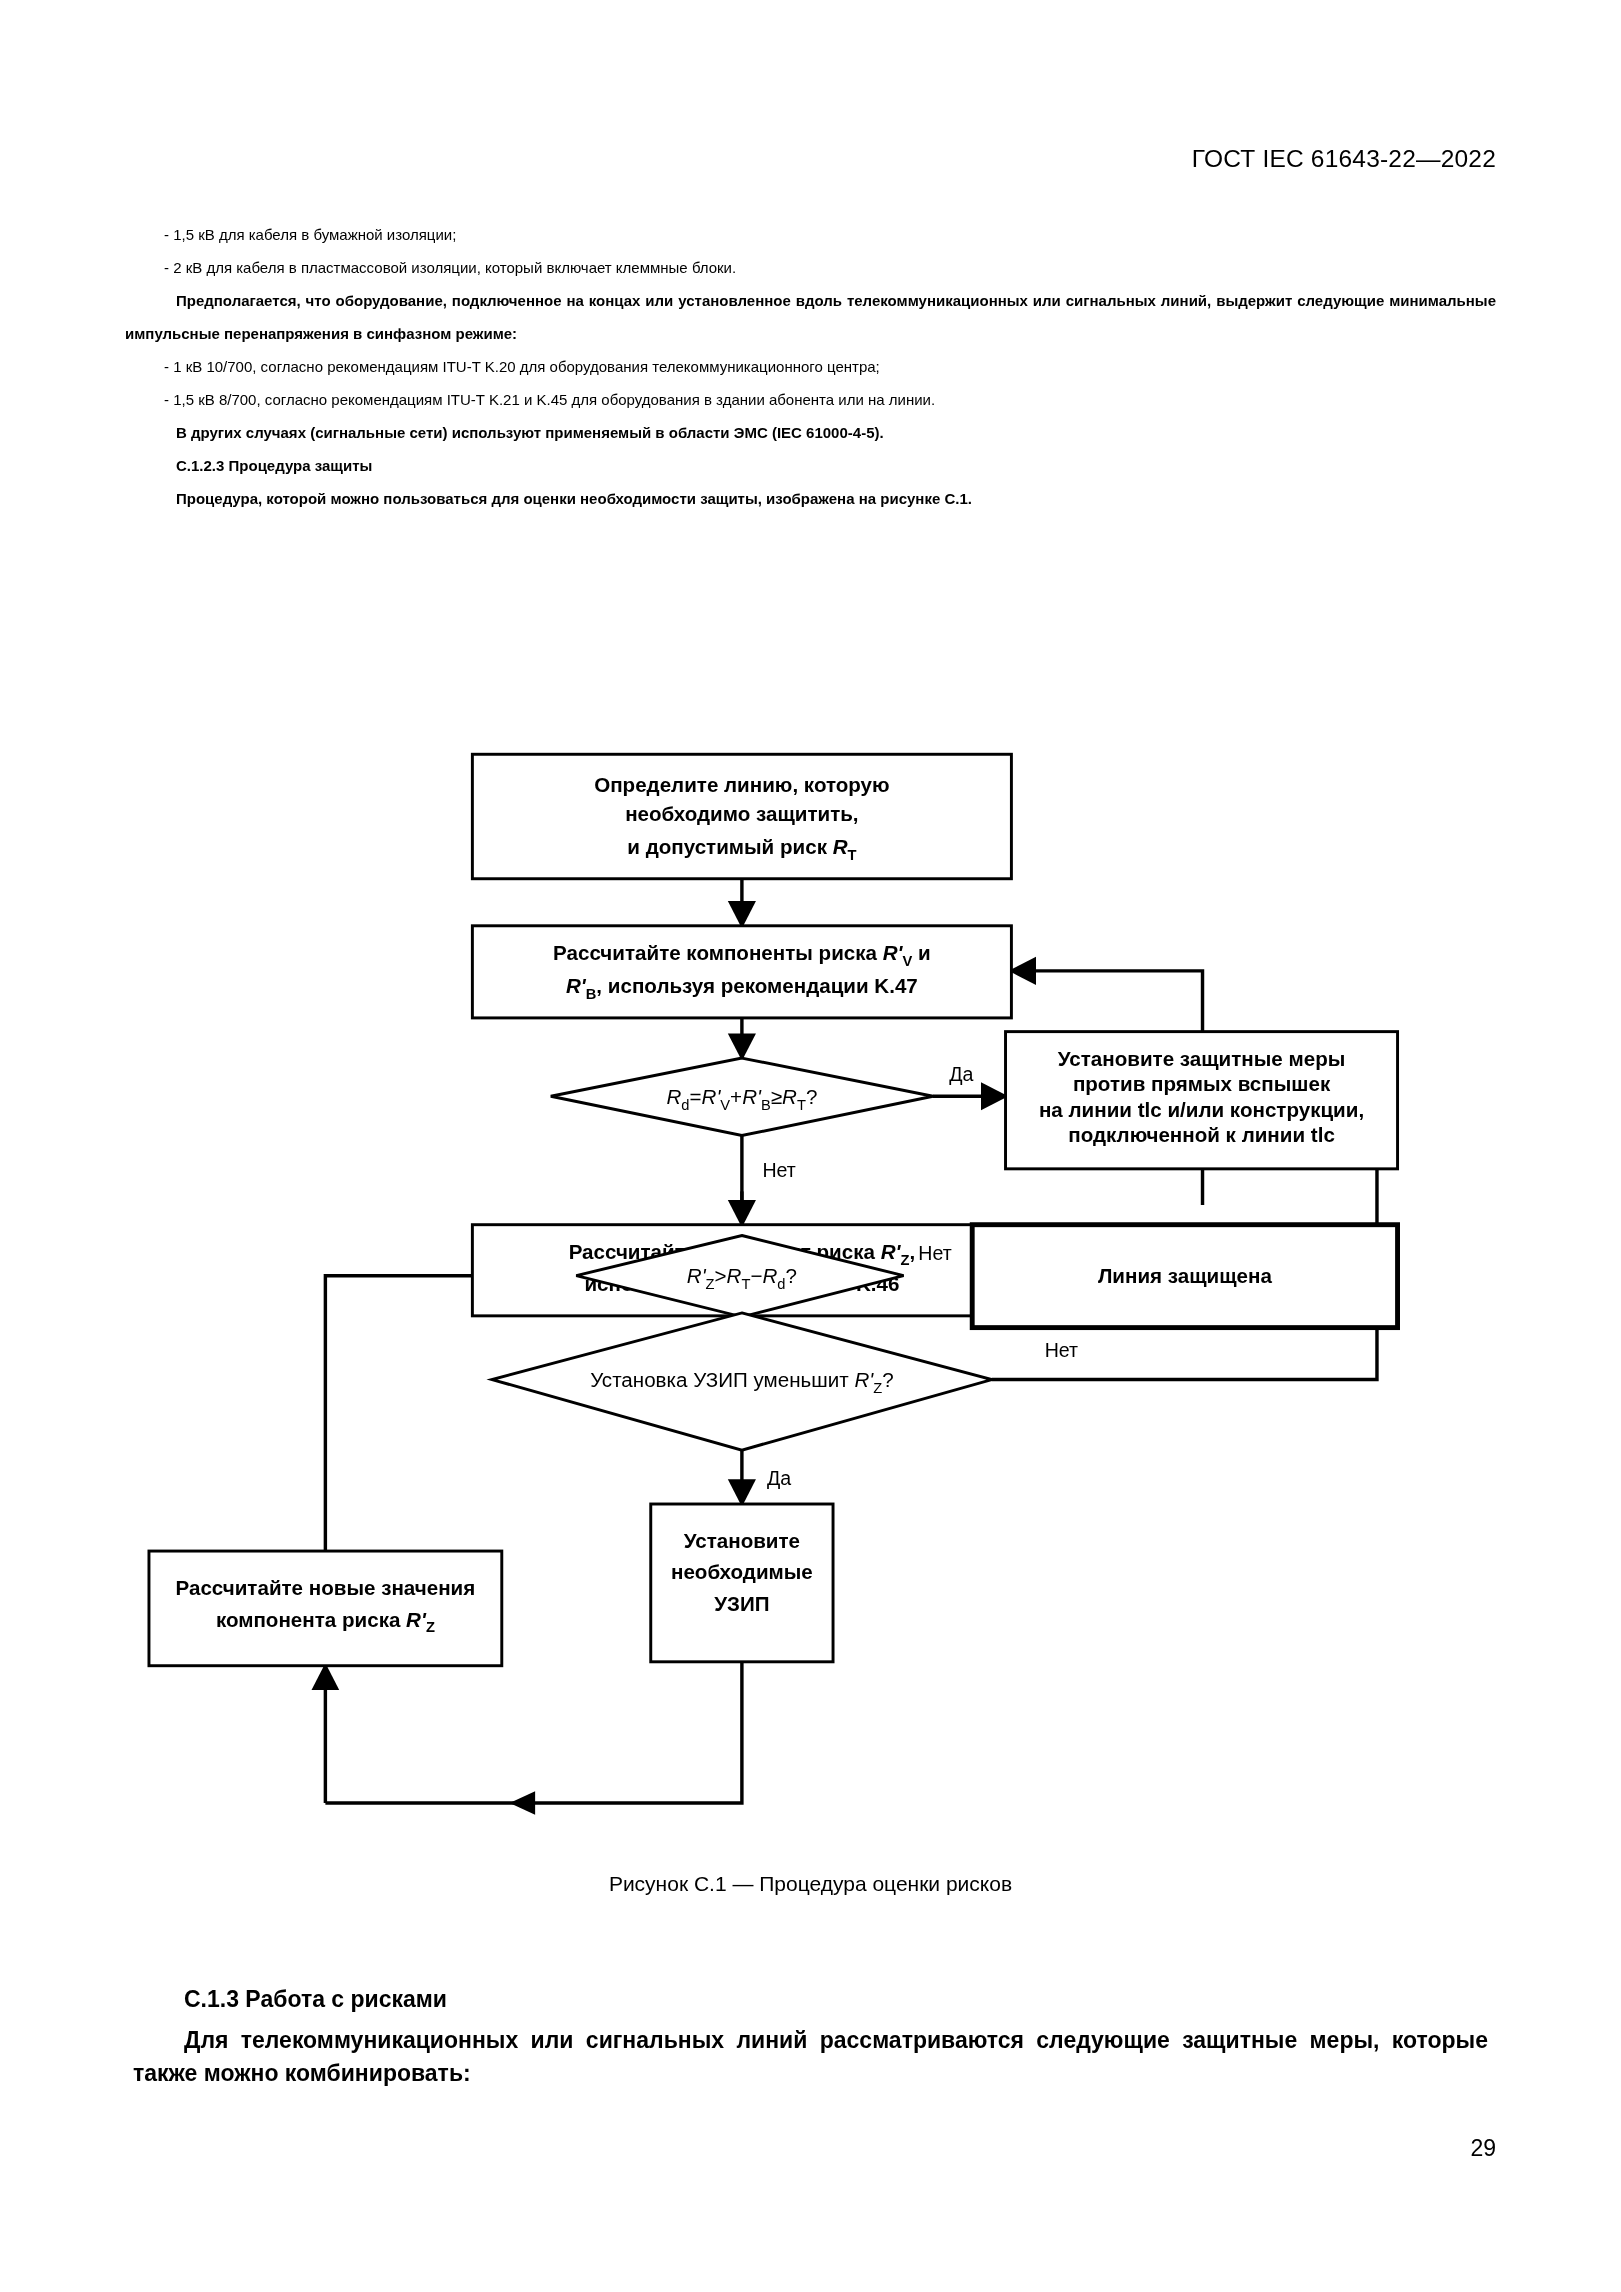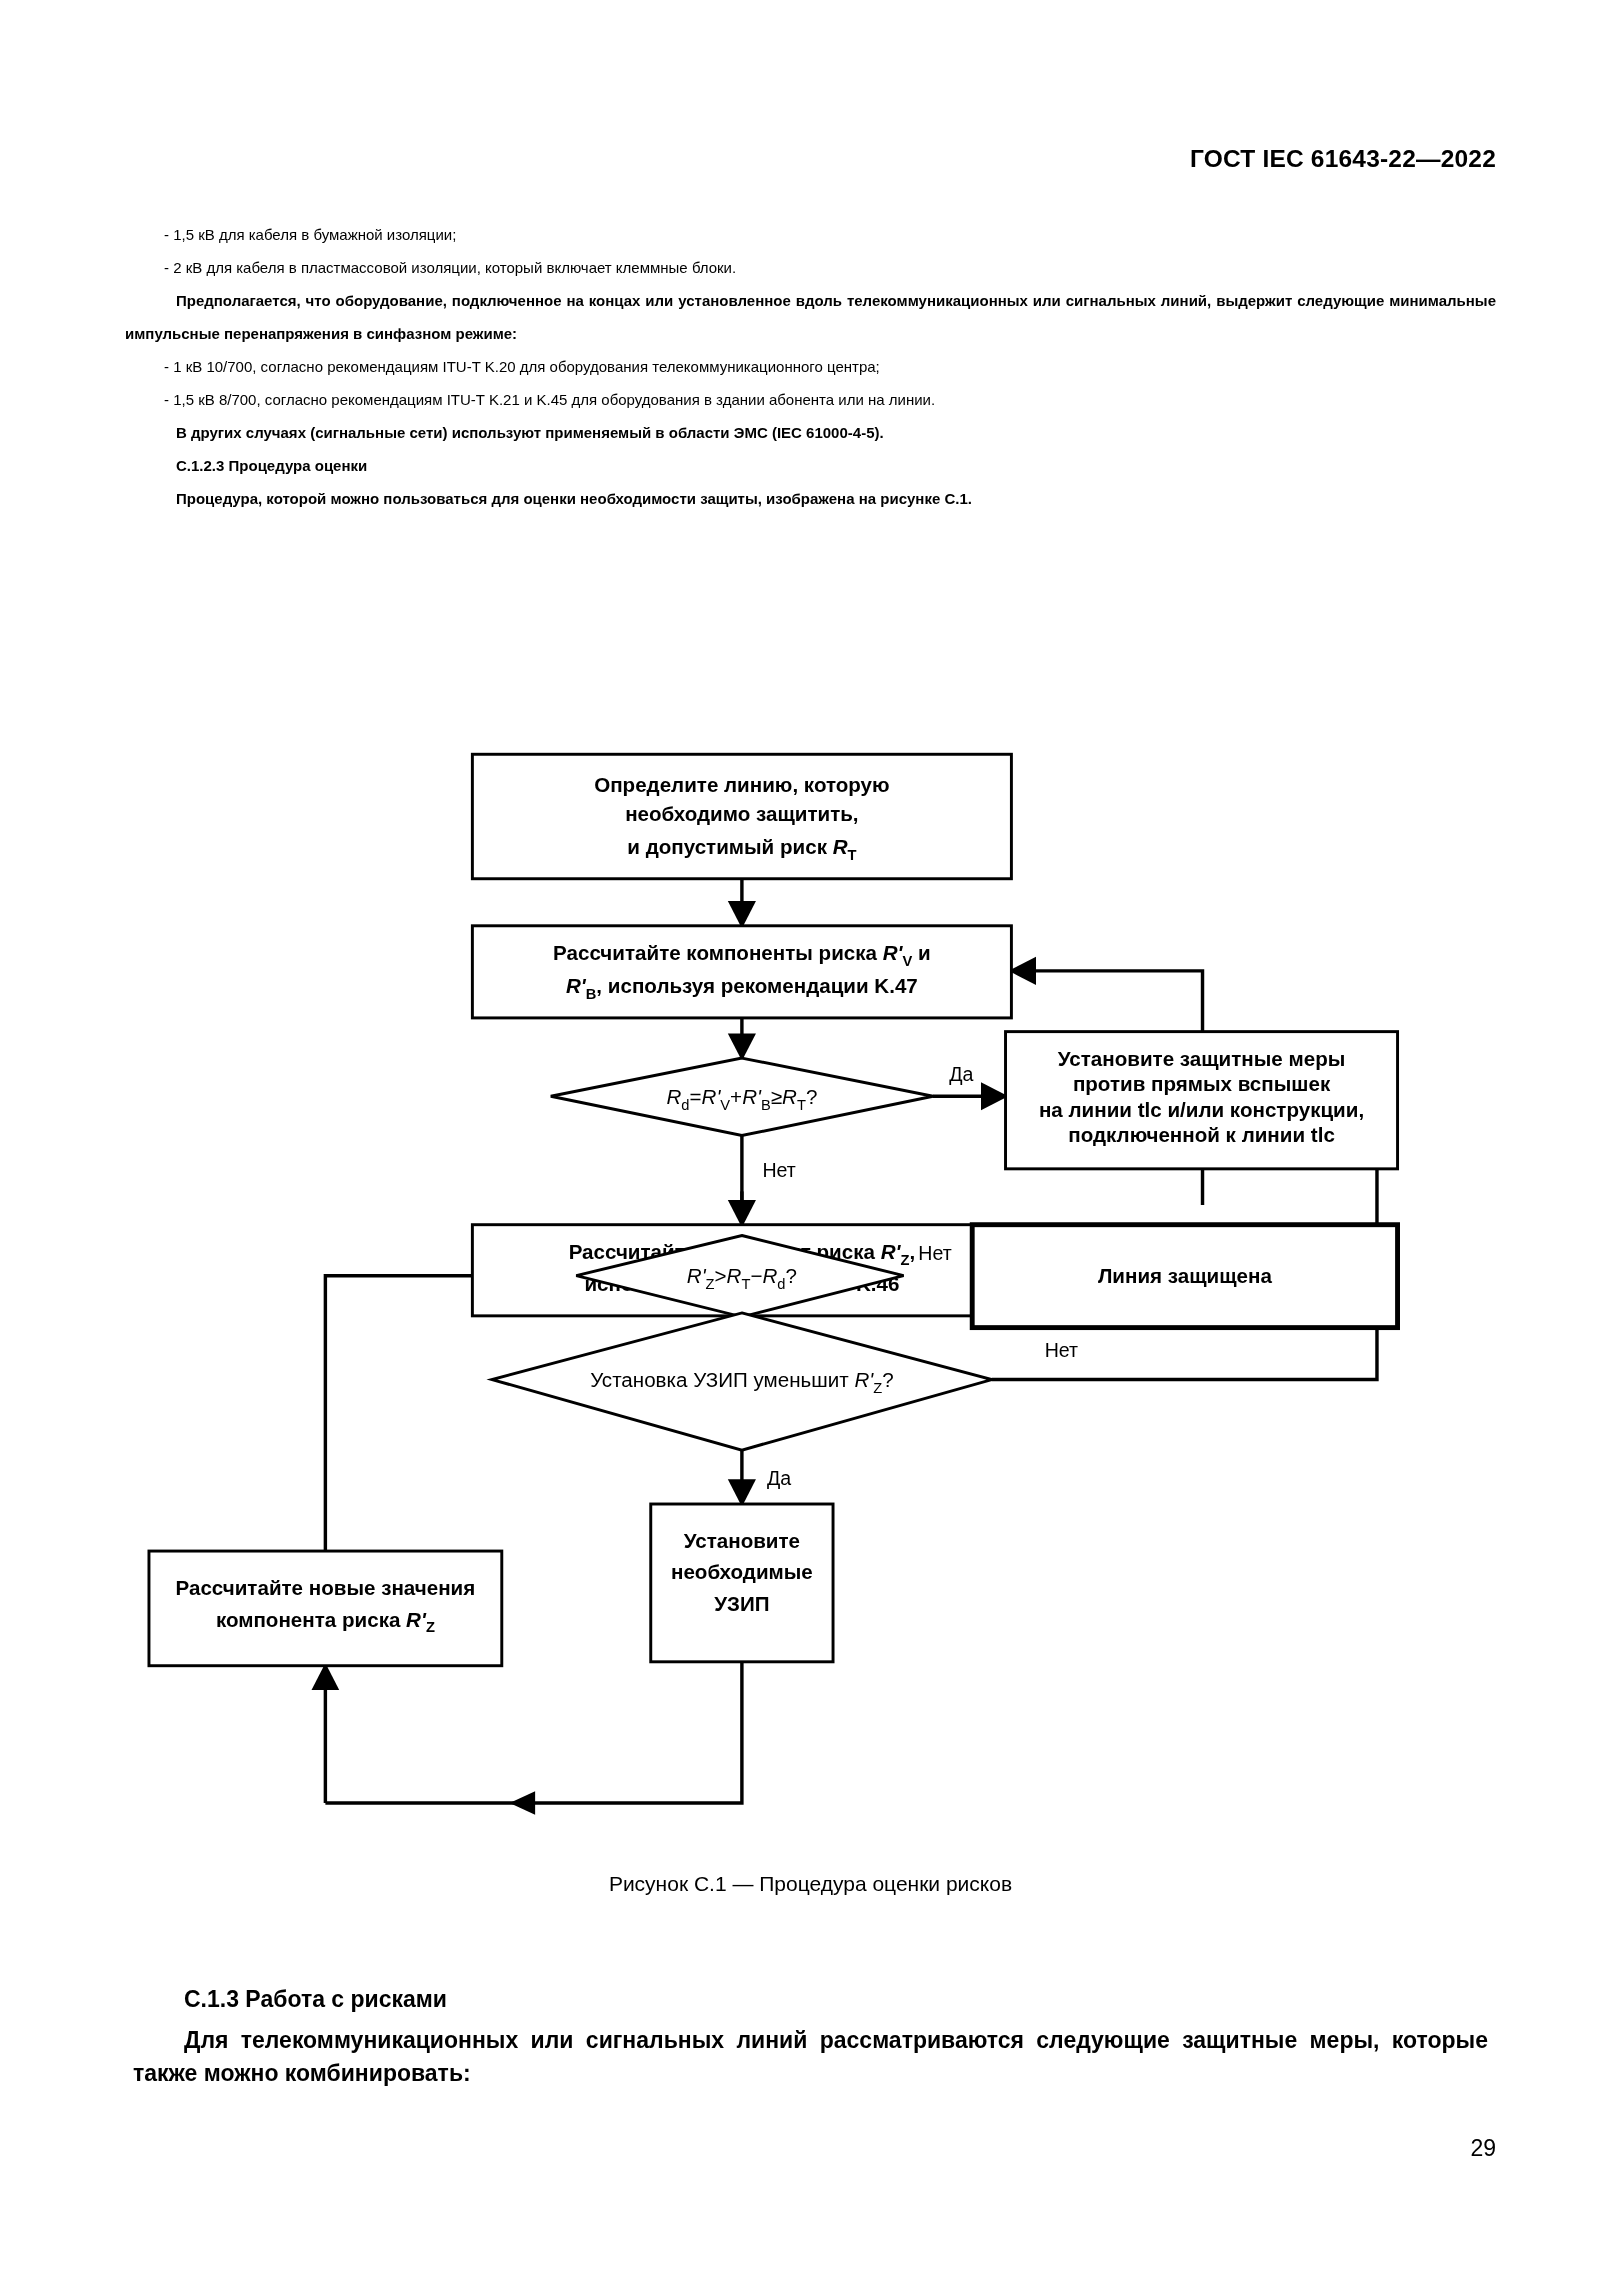--- a/index.html
+++ b/index.html
@@ -13,21 +13,21 @@
   }
   .page{
     position:absolute;inset:0;
     padding:0;
   }
   
   .runhead{
     position:absolute;
     top:145px; right:125px;
     font-size:24.5px;
-    font-weight:bold;
+    font-weight:normal;
     letter-spacing:0.2px;
     white-space:nowrap;
   }
   
   .textblock{
     position:absolute;
     left:125px; right:125px;
     top:218px;
     font-size:15px;
     line-height:33px;
@@ -89,21 +89,21 @@
 
   <div class="runhead">ГОСТ IEC 61643-22—2022</div>
 
   <div class="textblock">
     <p class="p-dash">- 1,5 кВ для кабеля в бумажной изоляции;</p>
     <p class="p-dash">- 2 кВ для кабеля в пластмассовой изоляции, который включает клеммные блоки.</p>
     <p class="p-ind">Предполагается, что оборудование, подключенное на концах или установленное вдоль телекоммуникацион­ных или сигнальных линий, выдержит следующие минимальные импульсные перенапряжения в синфазном режи­ме:</p>
     <p class="p-dash">- 1 кВ 10/700, согласно рекомендациям ITU-T K.20 для оборудования телекоммуникационного центра;</p>
     <p class="p-dash">- 1,5 кВ 8/700, согласно рекомендациям ITU-T K.21 и K.45 для оборудования в здании абонента или на линии.</p>
     <p class="p-ind">В других случаях (сигнальные сети) используют применяемый в области ЭМС (IEC 61000-4-5).</p>
-    <p class="p-ind">С.1.2.3  Процедура оценки</p>
+    <p class="p-ind">С.1.2.3  Процедура защиты</p>
     <p class="p-ind">Процедура, которой можно пользоваться для оценки необходимости защиты, изображена на рисунке С.1.</p>
   </div>
 
   <div class="figure">
     <svg width="1621" height="1333" viewBox="0 0 1654 1360" xmlns="http://www.w3.org/2000/svg">
       <defs>
         <marker id="arrHead" markerWidth="9" markerHeight="9" refX="7.2" refY="4.5" orient="auto" markerUnits="strokeWidth">
           <path d="M0,0.4 L8,4.5 L0,8.6 z" fill="#000"></path>
         </marker>
       </defs>

